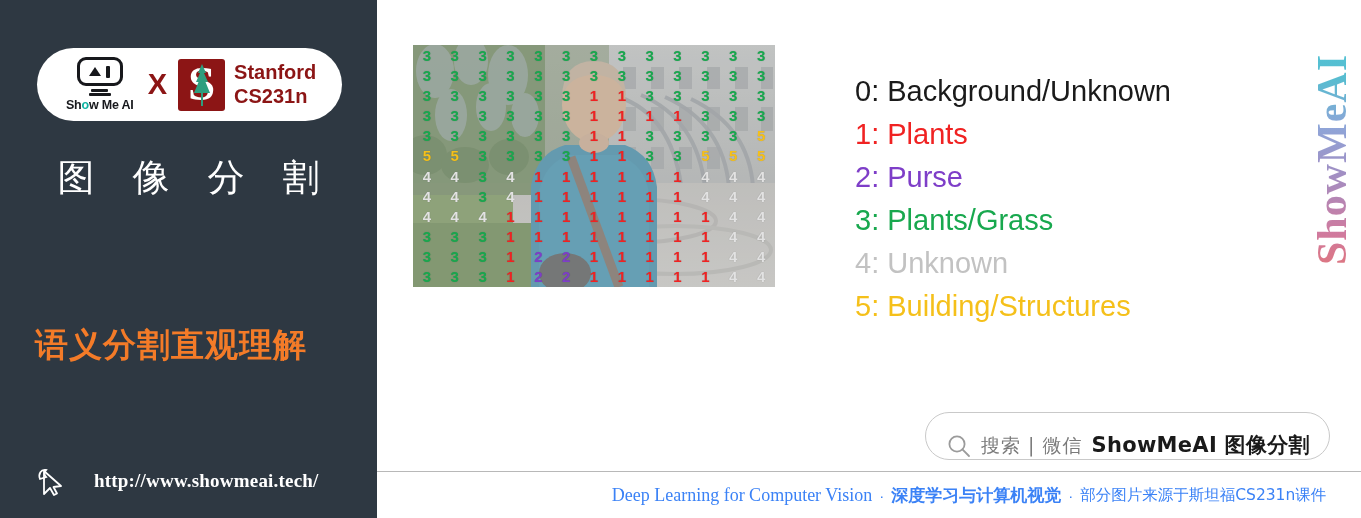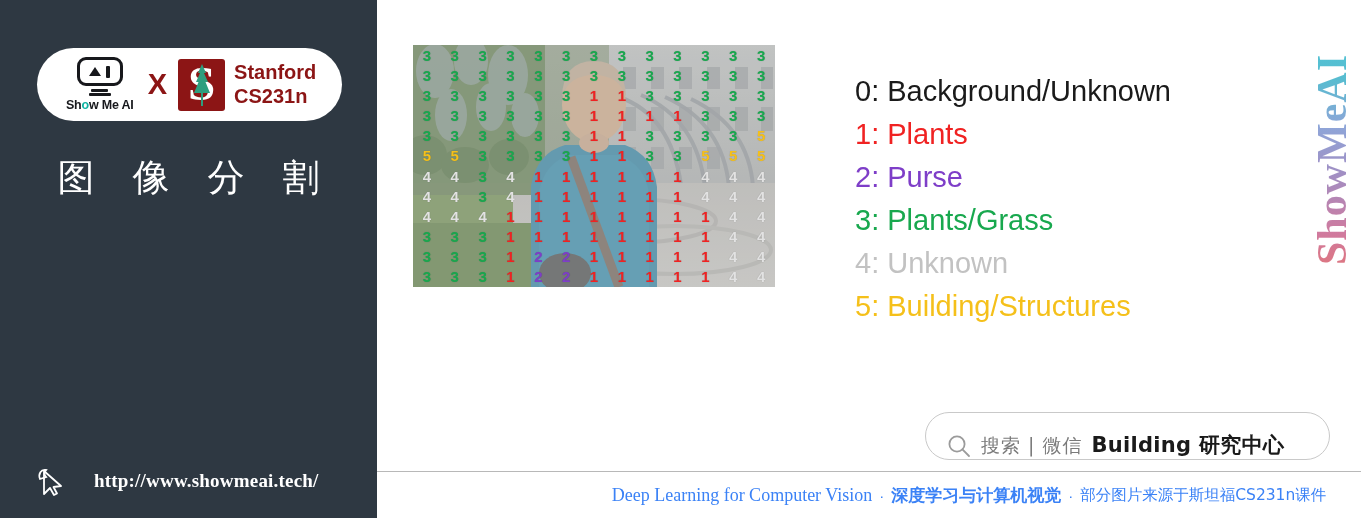--- a/index.html
+++ b/index.html
@@ -190,20 +190,21 @@
       </div>
 
       <div class="stanford-txt">
         <div>Stanford</div>
         <div>CS231n</div>
       </div>
     </div>
 
     <div id="cn-title">图像分割</div>
 
+    <div id="cn-sub">语义分割直观理解</div>
 
     <div id="url-row">
       <svg width="30" height="32" viewBox="0 0 30 32">
         <path d="M4 14 C2 9 5 4 10 5 C8 7 8 10 10 12 Z" fill="none" stroke="#ffffff" stroke-width="1.8"></path>
         <path d="M8 6 L8 29 L14 23 L18 30 L21 28.5 L17.5 22 L25 21 Z" fill="none" stroke="#ffffff" stroke-width="1.8" stroke-linejoin="round"></path>
       </svg>
       <span id="url-text">http://www.showmeai.tech/</span>
     </div>
   </div>
 
@@ -459,21 +460,21 @@
       </div>
 
     <div id="watermark">ShowMeAI</div>
 
     <div id="searchbar">
       <svg width="25" height="25" viewBox="0 0 25 25">
         <circle cx="10" cy="10" r="7.6" fill="none" stroke="#9b9b9b" stroke-width="1.8"></circle>
         <line x1="15.4" y1="15.4" x2="22" y2="22" stroke="#9b9b9b" stroke-width="1.8" stroke-linecap="round"></line>
       </svg>
       <span id="search-label">搜索 | 微信</span>
-      <span id="search-brand">Building 研究中心</span>
+      <span id="search-brand">ShowMeAI 图像分割</span>
     </div>
 
     <div id="footer">
       <span class="f-en">Deep Learning for Computer Vision</span>
       <span class="f-dot">·</span>
       <span class="f-cn-b">深度学习与计算机视觉</span>
       <span class="f-dot">·</span>
       <span class="f-cn">部分图片来源于斯坦福CS231n课件</span>
     </div>
   </div>

